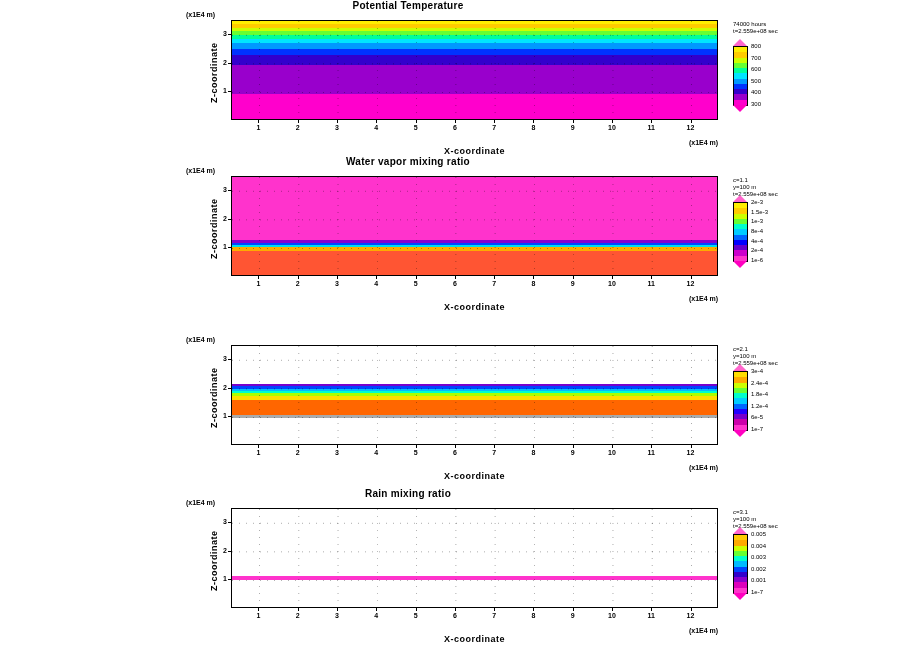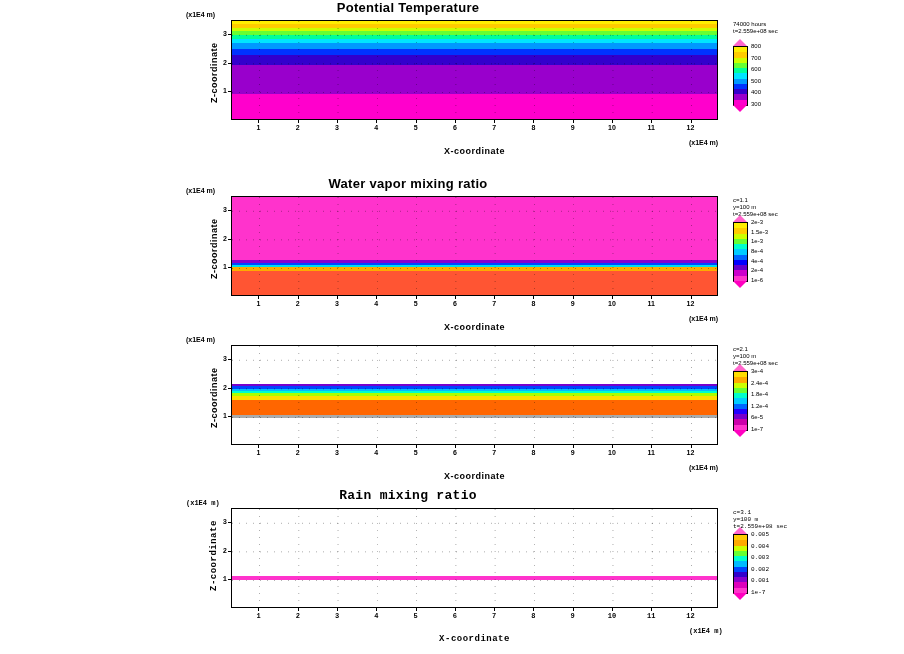--- a/index.html
+++ b/index.html
@@ -22,21 +22,21 @@
   .panel {
     position: absolute;
     left: 0;
     width: 904px;
   }
   .panel-title {
     position: absolute;
     left: 0;
     width: 816px;
     text-align: center;
-    font-size: 13px;
+    font-size: 10px;
     font-weight: bold;
     letter-spacing: 0.3px;
   }
   .unit-top {
     position: absolute;
     font-size: 7px;
     font-weight: bold;
   }
   .unit-bottom {
     position: absolute;
@@ -227,21 +227,21 @@
         <div class="cbar-seg" style="top: 52.7273px; height: 5.77273px; background: rgb(255, 0, 204);"></div>
       </div>
       <div class="cbar-arrow" style="left: 733px; top: 105px; border-left: 7px solid transparent; border-right: 7px solid transparent; border-top: 7px solid rgb(255, 0, 192);"></div>
       <div class="cbar-label" style="left: 751px; top: 43px;">800</div>
       <div class="cbar-label" style="left: 751px; top: 54.6px;">700</div>
       <div class="cbar-label" style="left: 751px; top: 66.2px;">600</div>
       <div class="cbar-label" style="left: 751px; top: 77.8px;">500</div>
       <div class="cbar-label" style="left: 751px; top: 89.4px;">400</div>
       <div class="cbar-label" style="left: 751px; top: 101px;">300</div>
     </div>
-    <div class="panel" style="top: 176px; height: 163px;">
+    <div class="panel" style="top: 156px; height: 163px;">
       <div class="panel-title" style="top: 0px;">Water vapor mixing ratio</div>
       <div class="unit-top" style="left: 186px; top: 11px;">(x1E4 m)</div>
       <div class="unit-bottom" style="left: 689px; top: 139px;">(x1E4 m)</div>
       <div class="ylabel" style="left: 209px; top: 103px;">Z-coordinate</div>
       <div class="xlabel" style="left: 231px; width: 487px; top: 146px;">X-coordinate</div>
       <div class="plotbox" style="left: 231px; top: 20px; width: 487px; height: 100px;">
         <div class="bands">
           <div class="band" style="top: 73.7143px; height: 26.2857px; background: rgb(255, 85, 51);"></div>
           <div class="band" style="top: 70px; height: 3.71429px; background: rgb(255, 170, 0);"></div>
           <div class="band" style="top: 67.7143px; height: 2.28571px; background: rgb(0, 221, 238);"></div>
@@ -407,21 +407,21 @@
         <div class="cbar-seg" style="top: 52.7273px; height: 5.77273px; background: rgb(255, 51, 204);"></div>
       </div>
       <div class="cbar-arrow" style="left: 733px; top: 105px; border-left: 7px solid transparent; border-right: 7px solid transparent; border-top: 7px solid rgb(255, 0, 192);"></div>
       <div class="cbar-label" style="left: 751px; top: 43px;">3e-4</div>
       <div class="cbar-label" style="left: 751px; top: 54.6px;">2.4e-4</div>
       <div class="cbar-label" style="left: 751px; top: 66.2px;">1.8e-4</div>
       <div class="cbar-label" style="left: 751px; top: 77.8px;">1.2e-4</div>
       <div class="cbar-label" style="left: 751px; top: 89.4px;">6e-5</div>
       <div class="cbar-label" style="left: 751px; top: 101px;">1e-7</div>
     </div>
-    <div class="panel" style="top: 488px; height: 163px; font-family: Liberation Mono, monospace;">
+    <div class="panel" style="top: 488px; height: 163px;">
       <div class="panel-title" style="top: 0px;">Rain mixing ratio</div>
       <div class="unit-top" style="left: 186px; top: 11px;">(x1E4 m)</div>
       <div class="unit-bottom" style="left: 689px; top: 139px;">(x1E4 m)</div>
       <div class="ylabel" style="left: 209px; top: 103px;">Z-coordinate</div>
       <div class="xlabel" style="left: 231px; width: 487px; top: 146px;">X-coordinate</div>
       <div class="plotbox" style="left: 231px; top: 20px; width: 487px; height: 100px;">
         <div class="bands">
           <div class="band" style="top: 70.8571px; height: 29.1429px; background: rgb(255, 255, 255);"></div>
           <div class="band" style="top: 67.4286px; height: 3.42857px; background: rgb(255, 51, 204);"></div>
           <div class="band" style="top: 0px; height: 67.4286px; background: rgb(255, 255, 255);"></div>

